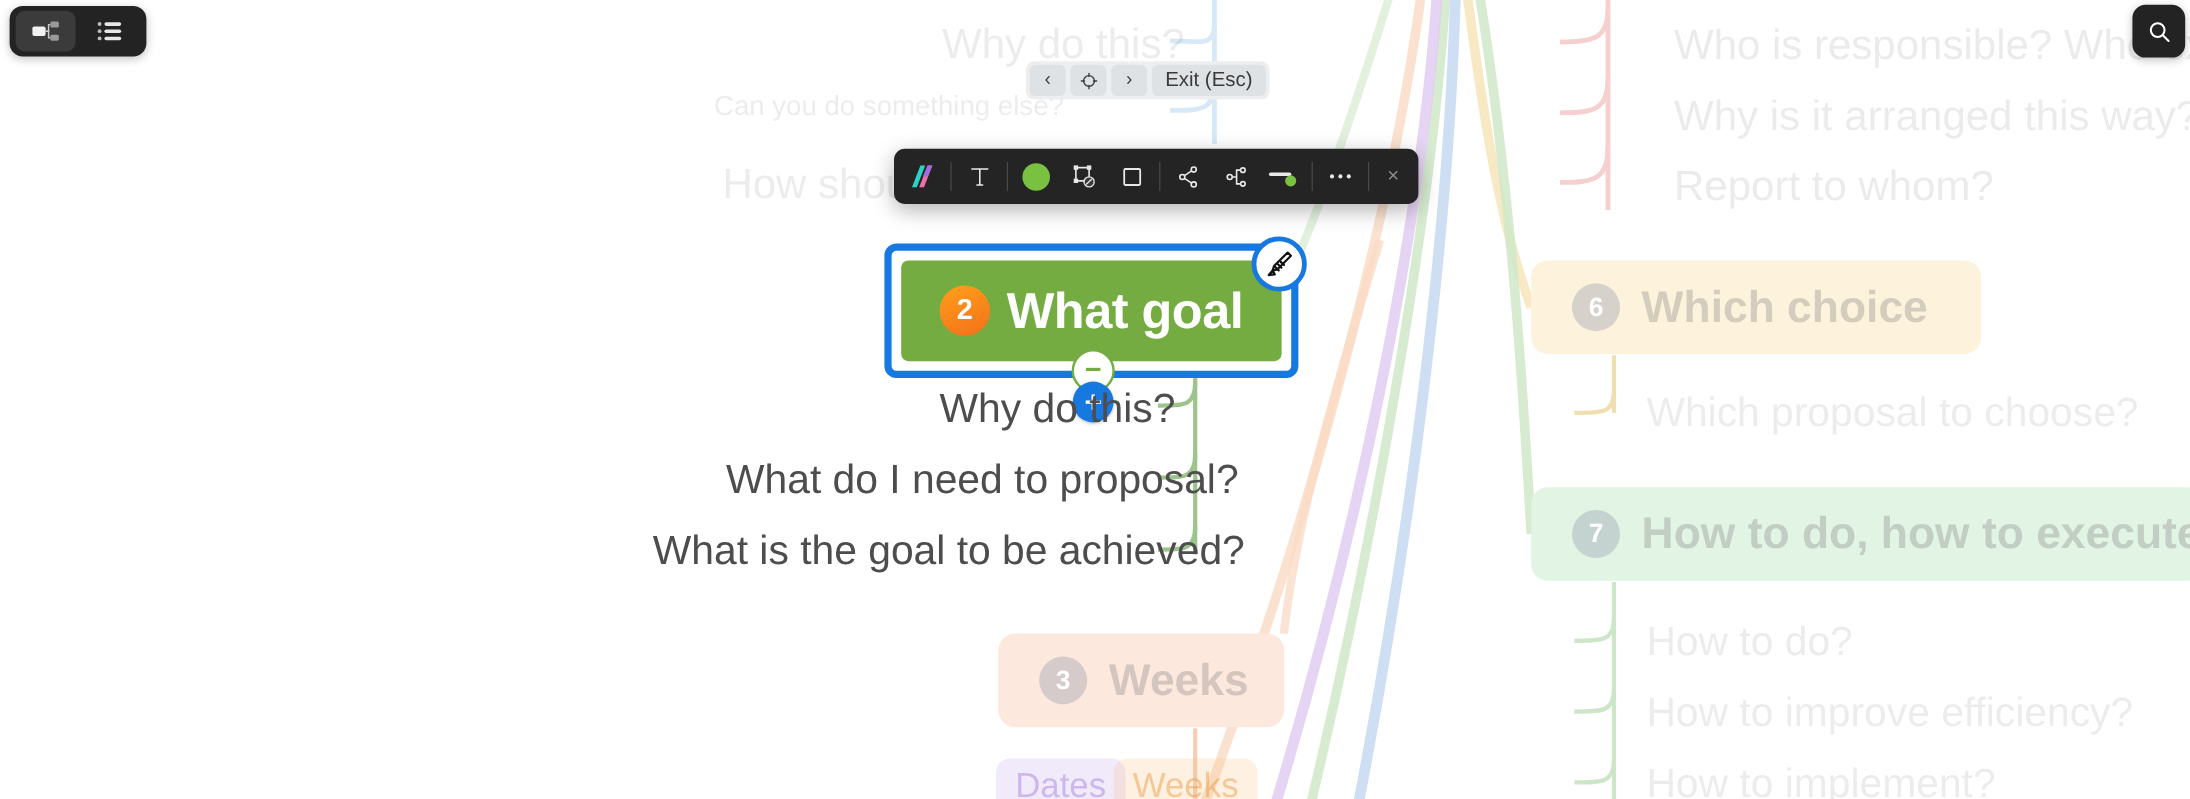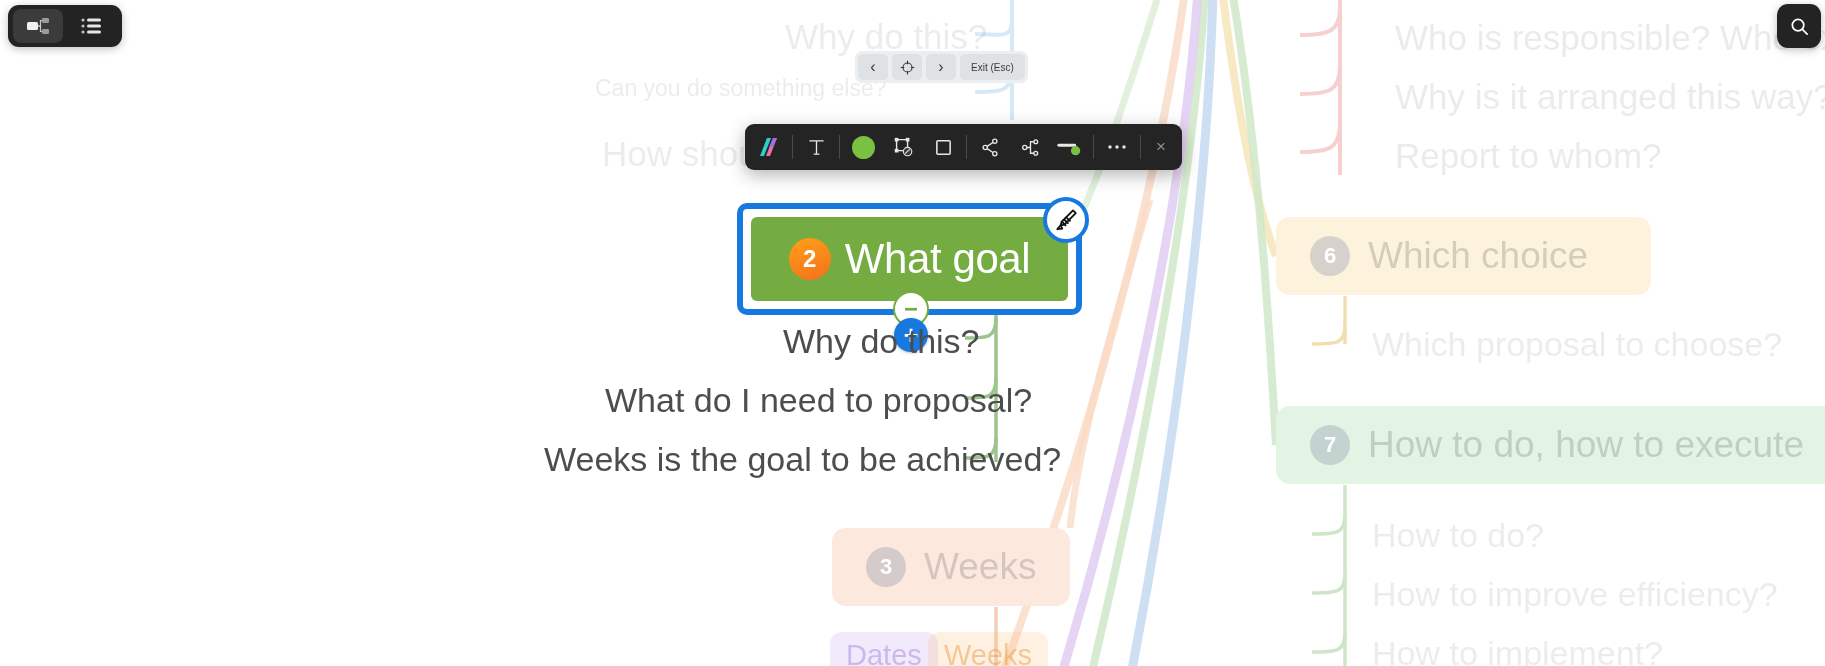--- a/index.html
+++ b/index.html
@@ -38,21 +38,21 @@
     white-space: nowrap;
   }
   .ghost-box .num {
     width: 40px; height: 40px; border-radius: 50%;
     background: rgba(140,150,170,.35);
     color: #fff; font-size: 22px; font-weight: 700;
     display: flex; align-items: center; justify-content: center;
     margin-right: 18px; flex: none;
   }
   .ghost-box .btxt {
-    font-size: 37px; font-weight: 400; color: rgba(120,120,120,.30);
+    font-size: 37px; font-weight: 700; color: rgba(120,120,120,.30);
   }
   .tag {
     position: absolute;
     border-radius: 12px;
     padding: 7px 16px;
     font-size: 29px;
     white-space: nowrap;
   }
 
   
@@ -73,21 +73,21 @@
     gap: 14px;
   }
   #focus-badge {
     width: 42px; height: 42px; border-radius: 50%;
     background: linear-gradient(160deg,#ff9f1a,#f4701a);
     color: #fff; font-size: 24px; font-weight: 700;
     display: flex; align-items: center; justify-content: center;
     flex: none;
   }
   #focus-text {
-    color: #ffffff; font-size: 42px; font-weight: 400; letter-spacing: -.4px;
+    color: #ffffff; font-size: 42px; font-weight: 700; letter-spacing: -.4px;
   }
 
   
   #brush-badge {
     position: absolute; left: 1043px; top: 197px;
     width: 46px; height: 46px; border-radius: 50%;
     background: #fff; border: 4px solid #1778e0;
     display: flex; align-items: center; justify-content: center;
   }
 
@@ -145,21 +145,21 @@
     gap: 4px;
   }
   #nav-bar .nbtn {
     height: 26px; min-width: 30px;
     border-radius: 5px;
     background: #dfe2e5;
     display: flex; align-items: center; justify-content: center;
     color: #3a3a3a; font-size: 16px;
     padding: 0 7px;
   }
-  #nav-bar .nbtn.txt { font-size: 10px; padding: 0 11px; }
+  #nav-bar .nbtn.txt { font-size: 17px; padding: 0 11px; }
 
   
   #toolbar {
     position: absolute; left: 745px; top: 124px;
     height: 46px;
     background: #242424;
     border-radius: 9px;
     display: flex; align-items: center;
     box-shadow: 0 5px 18px rgba(0,0,0,.30);
     padding: 0 4px;
@@ -279,21 +279,21 @@
       <path d="M13 10.2 L15.7 12.8"></path>
     </svg>
   </div>
 
   <div id="collapse-btn">−</div>
   <div id="add-btn">+</div>
 
   <div id="focus-children">
       <div class="child-label" style="left: 783px; top: 322px;">Why do this?</div>
       <div class="child-label" style="left: 605px; top: 381px;">What do I need to proposal?</div>
-      <div class="child-label" style="left: 544px; top: 440px;">Weeks is the goal to be achieved?</div>
+      <div class="child-label" style="left: 544px; top: 440px;">What is the goal to be achieved?</div>
     </div>
 
   <div id="view-switch">
     <div class="seg active">
       <svg width="24" height="18" viewBox="0 0 24 18" fill="none">
         <rect x="1" y="5" width="11" height="8" rx="1.6" fill="#f1f1f1"></rect>
         <rect x="16" y="1" width="7" height="5" rx="1.2" fill="#9a9a9a"></rect>
         <rect x="16" y="12" width="7" height="5" rx="1.2" fill="#9a9a9a"></rect>
         <path d="M12 9 H14.5 V3.5 H16" stroke="#c9c9c9" stroke-width="1.2"></path>
         <path d="M12 9 H14.5 V14.5 H16" stroke="#c9c9c9" stroke-width="1.2"></path>

